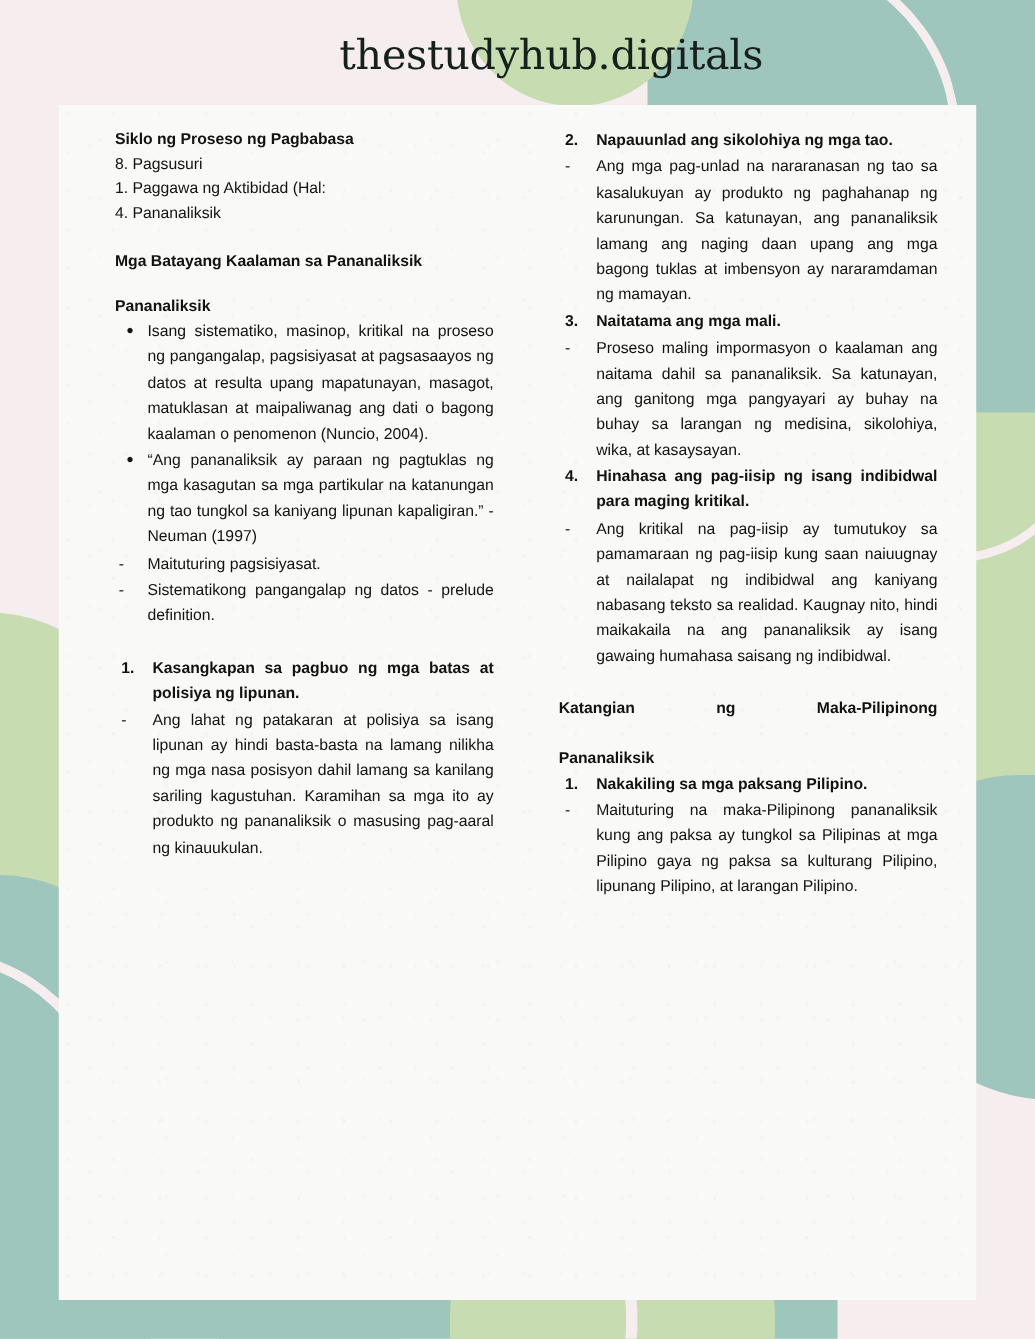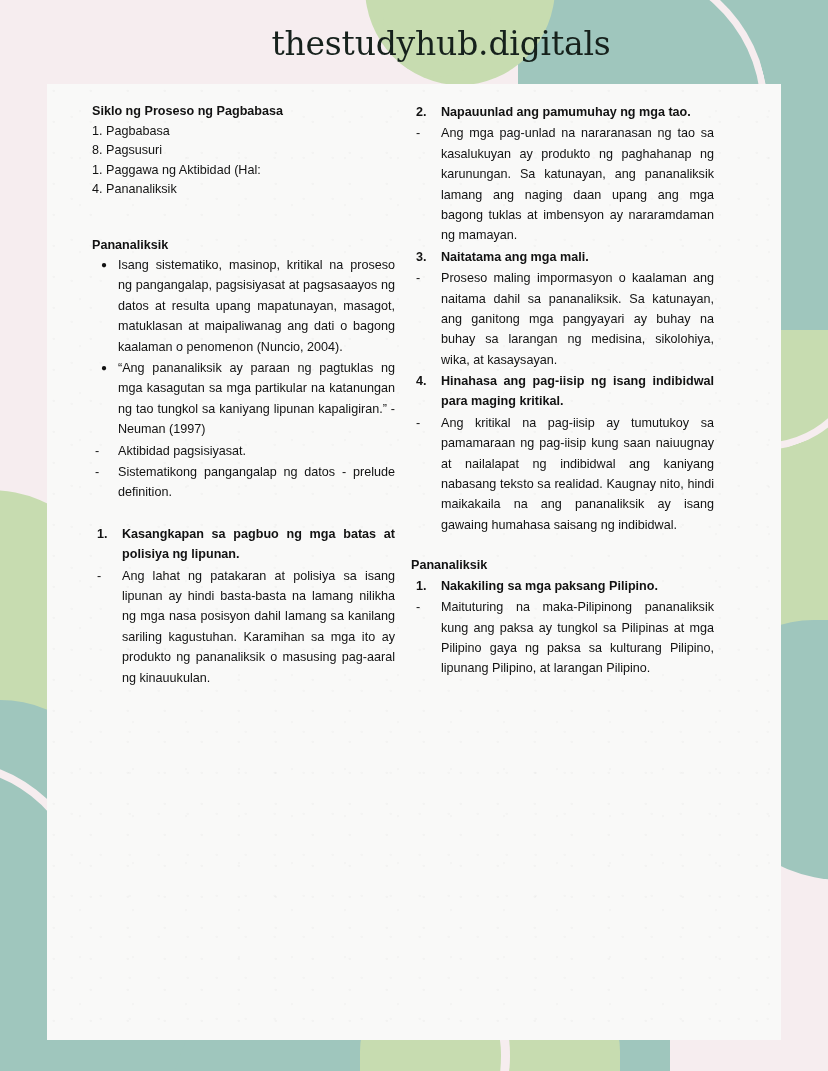--- a/index.html
+++ b/index.html
@@ -212,21 +212,21 @@
       radial-gradient(circle at 85% 80%, rgba(0,0,0,0.018) 0 1px, transparent 1.4px),
       #f9f9f8;
     background-size: 37px 31px, 53px 47px, 29px 41px, auto;
     z-index: 3;
     padding: 18px 25px 20px 45px;
     overflow: hidden;
   }
 
   .columns {
     display: flex;
-    gap: 16px;
+    gap: 52px;
     height: 100%;
   }
 
   .col {
     width: 303px;
     flex: 0 0 303px;
   }
 
   
   .h-bold {
@@ -332,45 +332,45 @@
 </div>
 
 <div class="site-title">thestudyhub.digitals</div>
 
 <div class="paper">
   <div class="columns">
 
     <div class="col">
 
       <div class="h-bold">Siklo ng Proseso ng Pagbabasa</div>
-      <div class="plain">1. Pagbabasa</div>
       <div class="plain">8. Pagsusuri</div>
       <div class="plain">1. Paggawa ng Aktibidad (Hal:</div>
       <div class="plain">4. Pananaliksik</div>
 
       <div class="gap-lg"></div>
 
+      <div class="h-bold">Mga Batayang Kaalaman sa Pananaliksik</div>
 
       <div class="gap-md"></div>
 
       <div class="h-bold">Pananaliksik</div>
 
       <div class="row">
         <span class="marker bullet">●</span>
         <span class="body-txt last-left">Isang sistematiko, masinop, kritikal na proseso ng pangangalap, pagsisiyasat at pagsasaayos ng datos at resulta upang mapatunayan, masagot, matuklasan at maipaliwanag ang dati o bagong kaalaman o penomenon (Nuncio, 2004).</span>
       </div>
 
       <div class="row">
         <span class="marker bullet">●</span>
         <span class="body-txt last-left">“Ang pananaliksik ay paraan ng pagtuklas ng mga kasagutan sa mga partikular na katanungan ng tao tungkol sa kaniyang lipunan kapaligiran.” - Neuman (1997)</span>
       </div>
 
       <div class="row">
         <span class="marker dash">-</span>
-        <span class="body-txt last-left">Aktibidad pagsisiyasat.</span>
+        <span class="body-txt last-left">Maituturing pagsisiyasat.</span>
       </div>
 
       <div class="row">
         <span class="marker dash">-</span>
         <span class="body-txt last-left">Sistematikong pangangalap ng datos - prelude definition.</span>
       </div>
 
       <div class="gap-lg"></div>
 
 
@@ -383,21 +383,21 @@
         <span class="marker num-plain">-</span>
         <span class="body-txt last-left">Ang lahat ng patakaran at polisiya sa isang lipunan ay hindi basta-basta na lamang nilikha ng mga nasa posisyon dahil lamang sa kanilang sariling kagustuhan. Karamihan sa mga ito ay produkto ng pananaliksik o masusing pag-aaral ng kinauukulan.</span>
       </div>
 
     </div>
 
     <div class="col">
 
       <div class="row">
         <span class="marker num">2.</span>
-        <span class="body-txt b last-left">Napauunlad ang pamumuhay ng mga tao.</span>
+        <span class="body-txt b last-left">Napauunlad ang sikolohiya ng mga tao.</span>
       </div>
       <div class="row">
         <span class="marker num-plain">-</span>
         <span class="body-txt last-left">Ang mga pag-unlad na nararanasan ng tao sa kasalukuyan ay produkto ng paghahanap ng karunungan. Sa katunayan, ang pananaliksik lamang ang naging daan upang ang mga bagong tuklas at imbensyon ay nararamdaman ng mamayan.</span>
       </div>
 
       <div class="row">
         <span class="marker num">3.</span>
         <span class="body-txt b last-left">Naitatama ang mga mali.</span>
       </div>
@@ -410,20 +410,21 @@
         <span class="marker num">4.</span>
         <span class="body-txt b last-left">Hinahasa ang pag-iisip ng isang indibidwal para maging kritikal.</span>
       </div>
       <div class="row">
         <span class="marker num-plain">-</span>
         <span class="body-txt last-left">Ang kritikal na pag-iisip ay tumutukoy sa pamamaraan ng pag-iisip kung saan naiuugnay at nailalapat ng indibidwal ang kaniyang nabasang teksto sa realidad. Kaugnay nito, hindi maikakaila na ang pananaliksik ay isang gawaing humahasa saisang ng indibidwal.</span>
       </div>
 
       <div class="gap-lg"></div>
 
+      <div class="spread-head">Katangian ng Maka-Pilipinong</div>
       <div class="h-bold">Pananaliksik</div>
 
       <div class="row">
         <span class="marker num">1.</span>
         <span class="body-txt b last-left">Nakakiling sa mga paksang Pilipino.</span>
       </div>
       <div class="row">
         <span class="marker num-plain">-</span>
         <span class="body-txt last-left">Maituturing na maka-Pilipinong pananaliksik kung ang paksa ay tungkol sa Pilipinas at mga Pilipino gaya ng paksa sa kulturang Pilipino, lipunang Pilipino, at larangan Pilipino.</span>
       </div>

